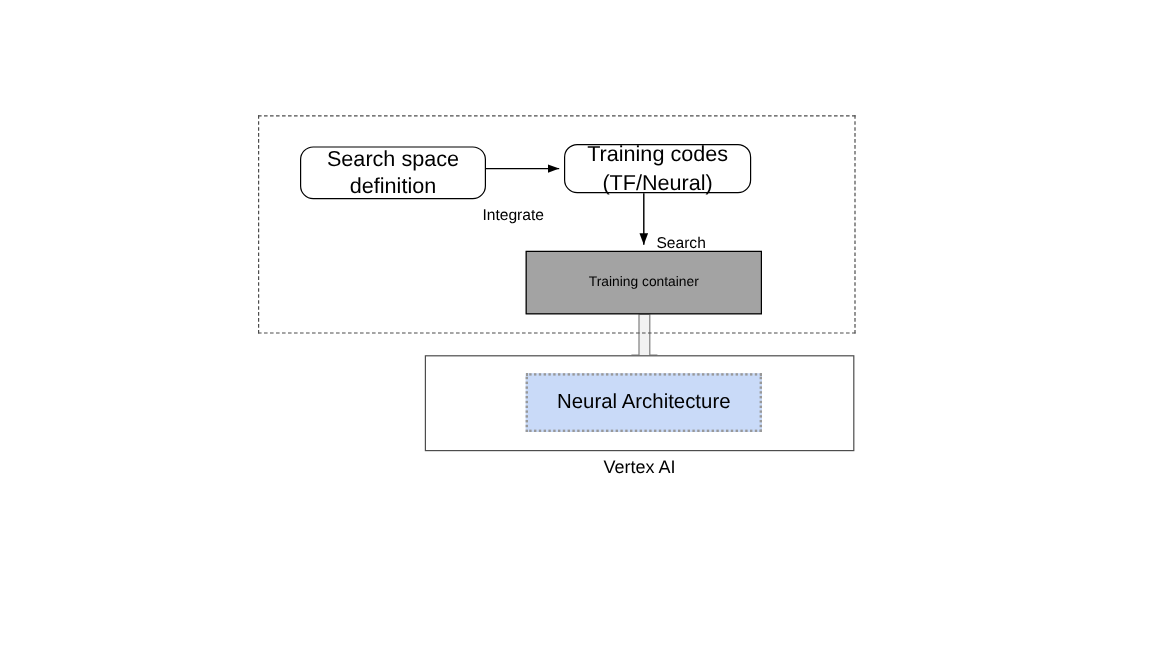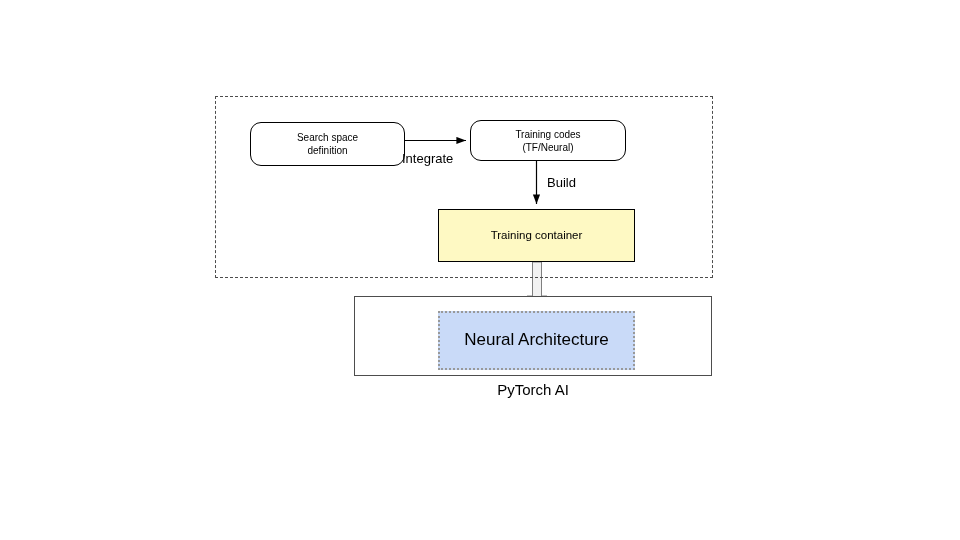--- a/index.html
+++ b/index.html
@@ -44,21 +44,21 @@
     height: 182px;
     border: 1px dashed #4d4d4d;
     background: transparent;
   }
 
   
   .round-box {
     border: 1px solid #000000;
     border-radius: 11px;
     background: #ffffff;
-    font-size: 10px;
+    font-size: 18px;
   }
 
   .node-search-space {
     left: 250px;
     top: 122px;
     width: 155px;
     height: 44px;
   }
 
   .node-training-codes {
@@ -68,51 +68,52 @@
     height: 41px;
   }
 
   
   .node-training-container {
     left: 438px;
     top: 209px;
     width: 197px;
     height: 53px;
     border: 1px solid #000000;
-    background: #fef9c3;
+    background: #a3a3a3;
     font-size: 11.5px;
   }
 
   
   .group-vertex {
     left: 354px;
     top: 296px;
     width: 358px;
     height: 80px;
     border: 1px solid #4d4d4d;
     background: #ffffff;
   }
 
   
   .node-nas {
     left: 438px;
     top: 311px;
     width: 197px;
-    height: 59px;
+    height: 49px;
     border: 2px dotted #999999;
     background: #c9daf8;
     font-size: 17px;
   }
 
   
   .edge-label {
     position: absolute;
     font-size: 13px;
     white-space: nowrap;
     line-height: 1;
+    margin-top: 20px;
   }
 
   .label-integrate {
     left: 402px;
     top: 152px;
   }
 
   .label-build {
     left: 547px;
     top: 176px;
@@ -178,15 +179,15 @@
 </div>
 
 <div class="node node-nas">
   <div>
     <span class="nowrap-line">Neural Architecture</span>
   </div>
 </div>
 
 <div class="edge-label label-integrate">Integrate</div>
 
-<div class="edge-label label-build">Build</div>
+<div class="edge-label label-build">Search</div>
 
-<div class="caption-vertex">PyTorch AI</div>
+<div class="caption-vertex">Vertex AI</div>
 
 </body></html>

